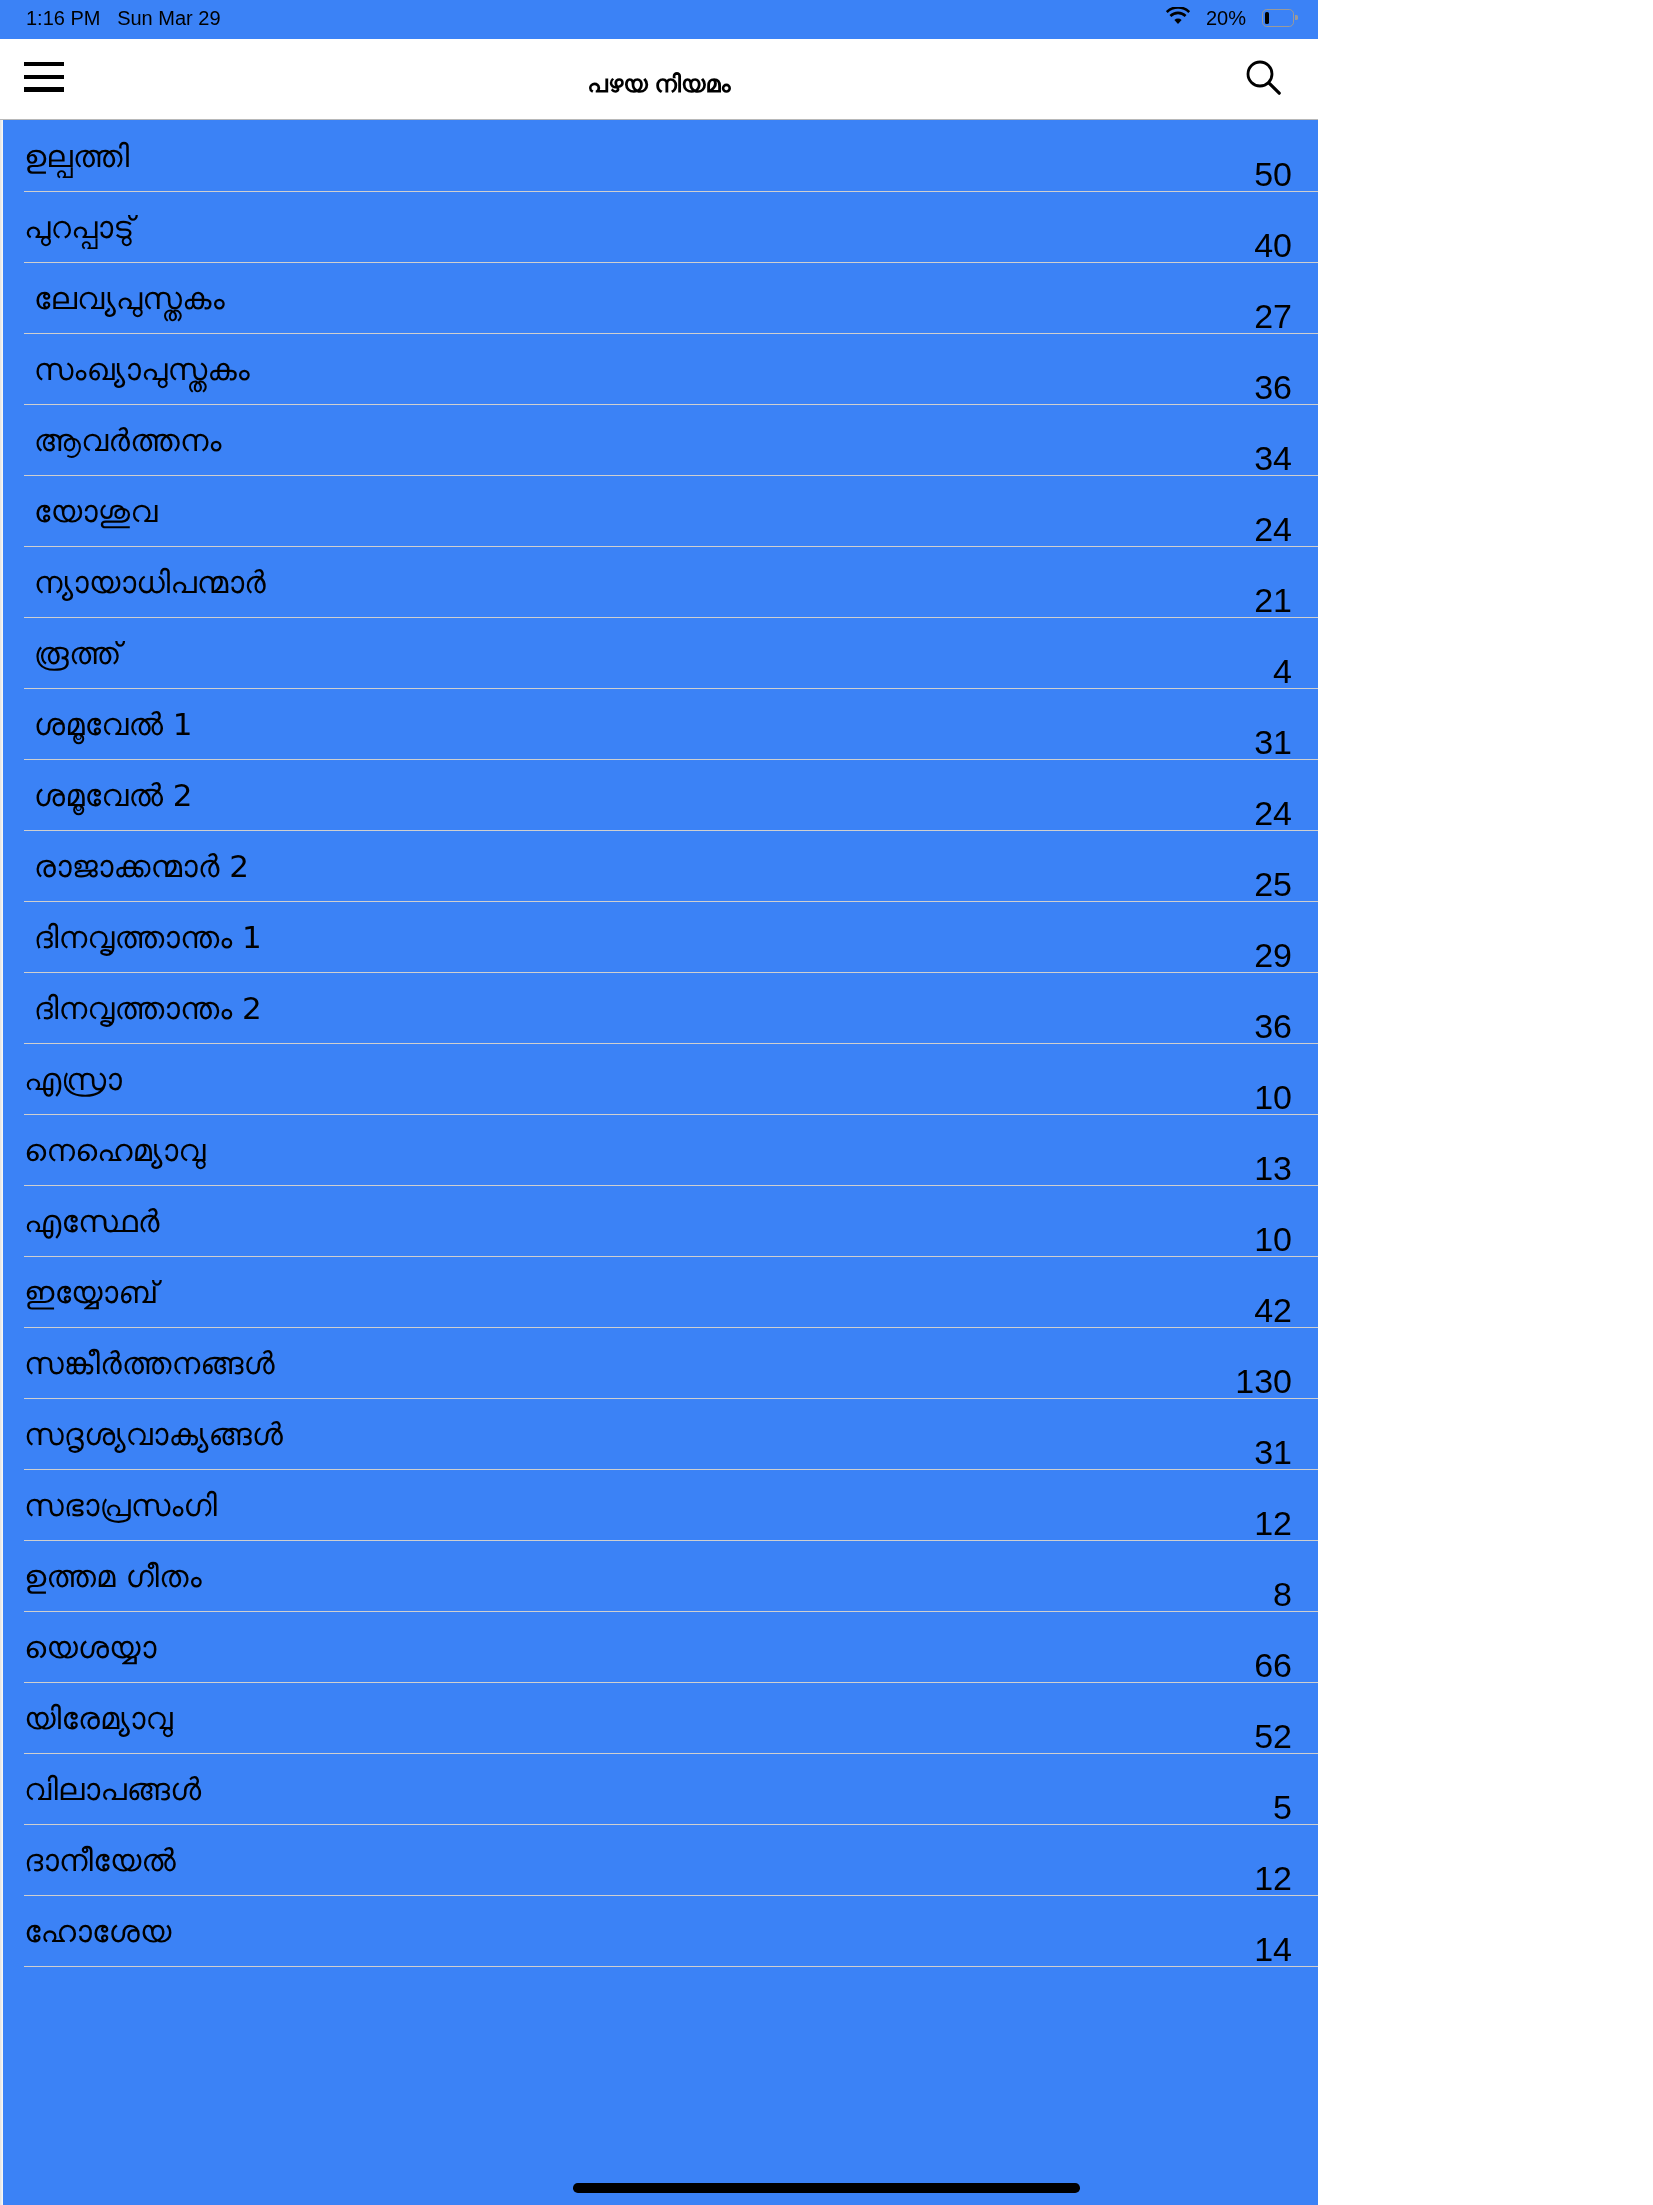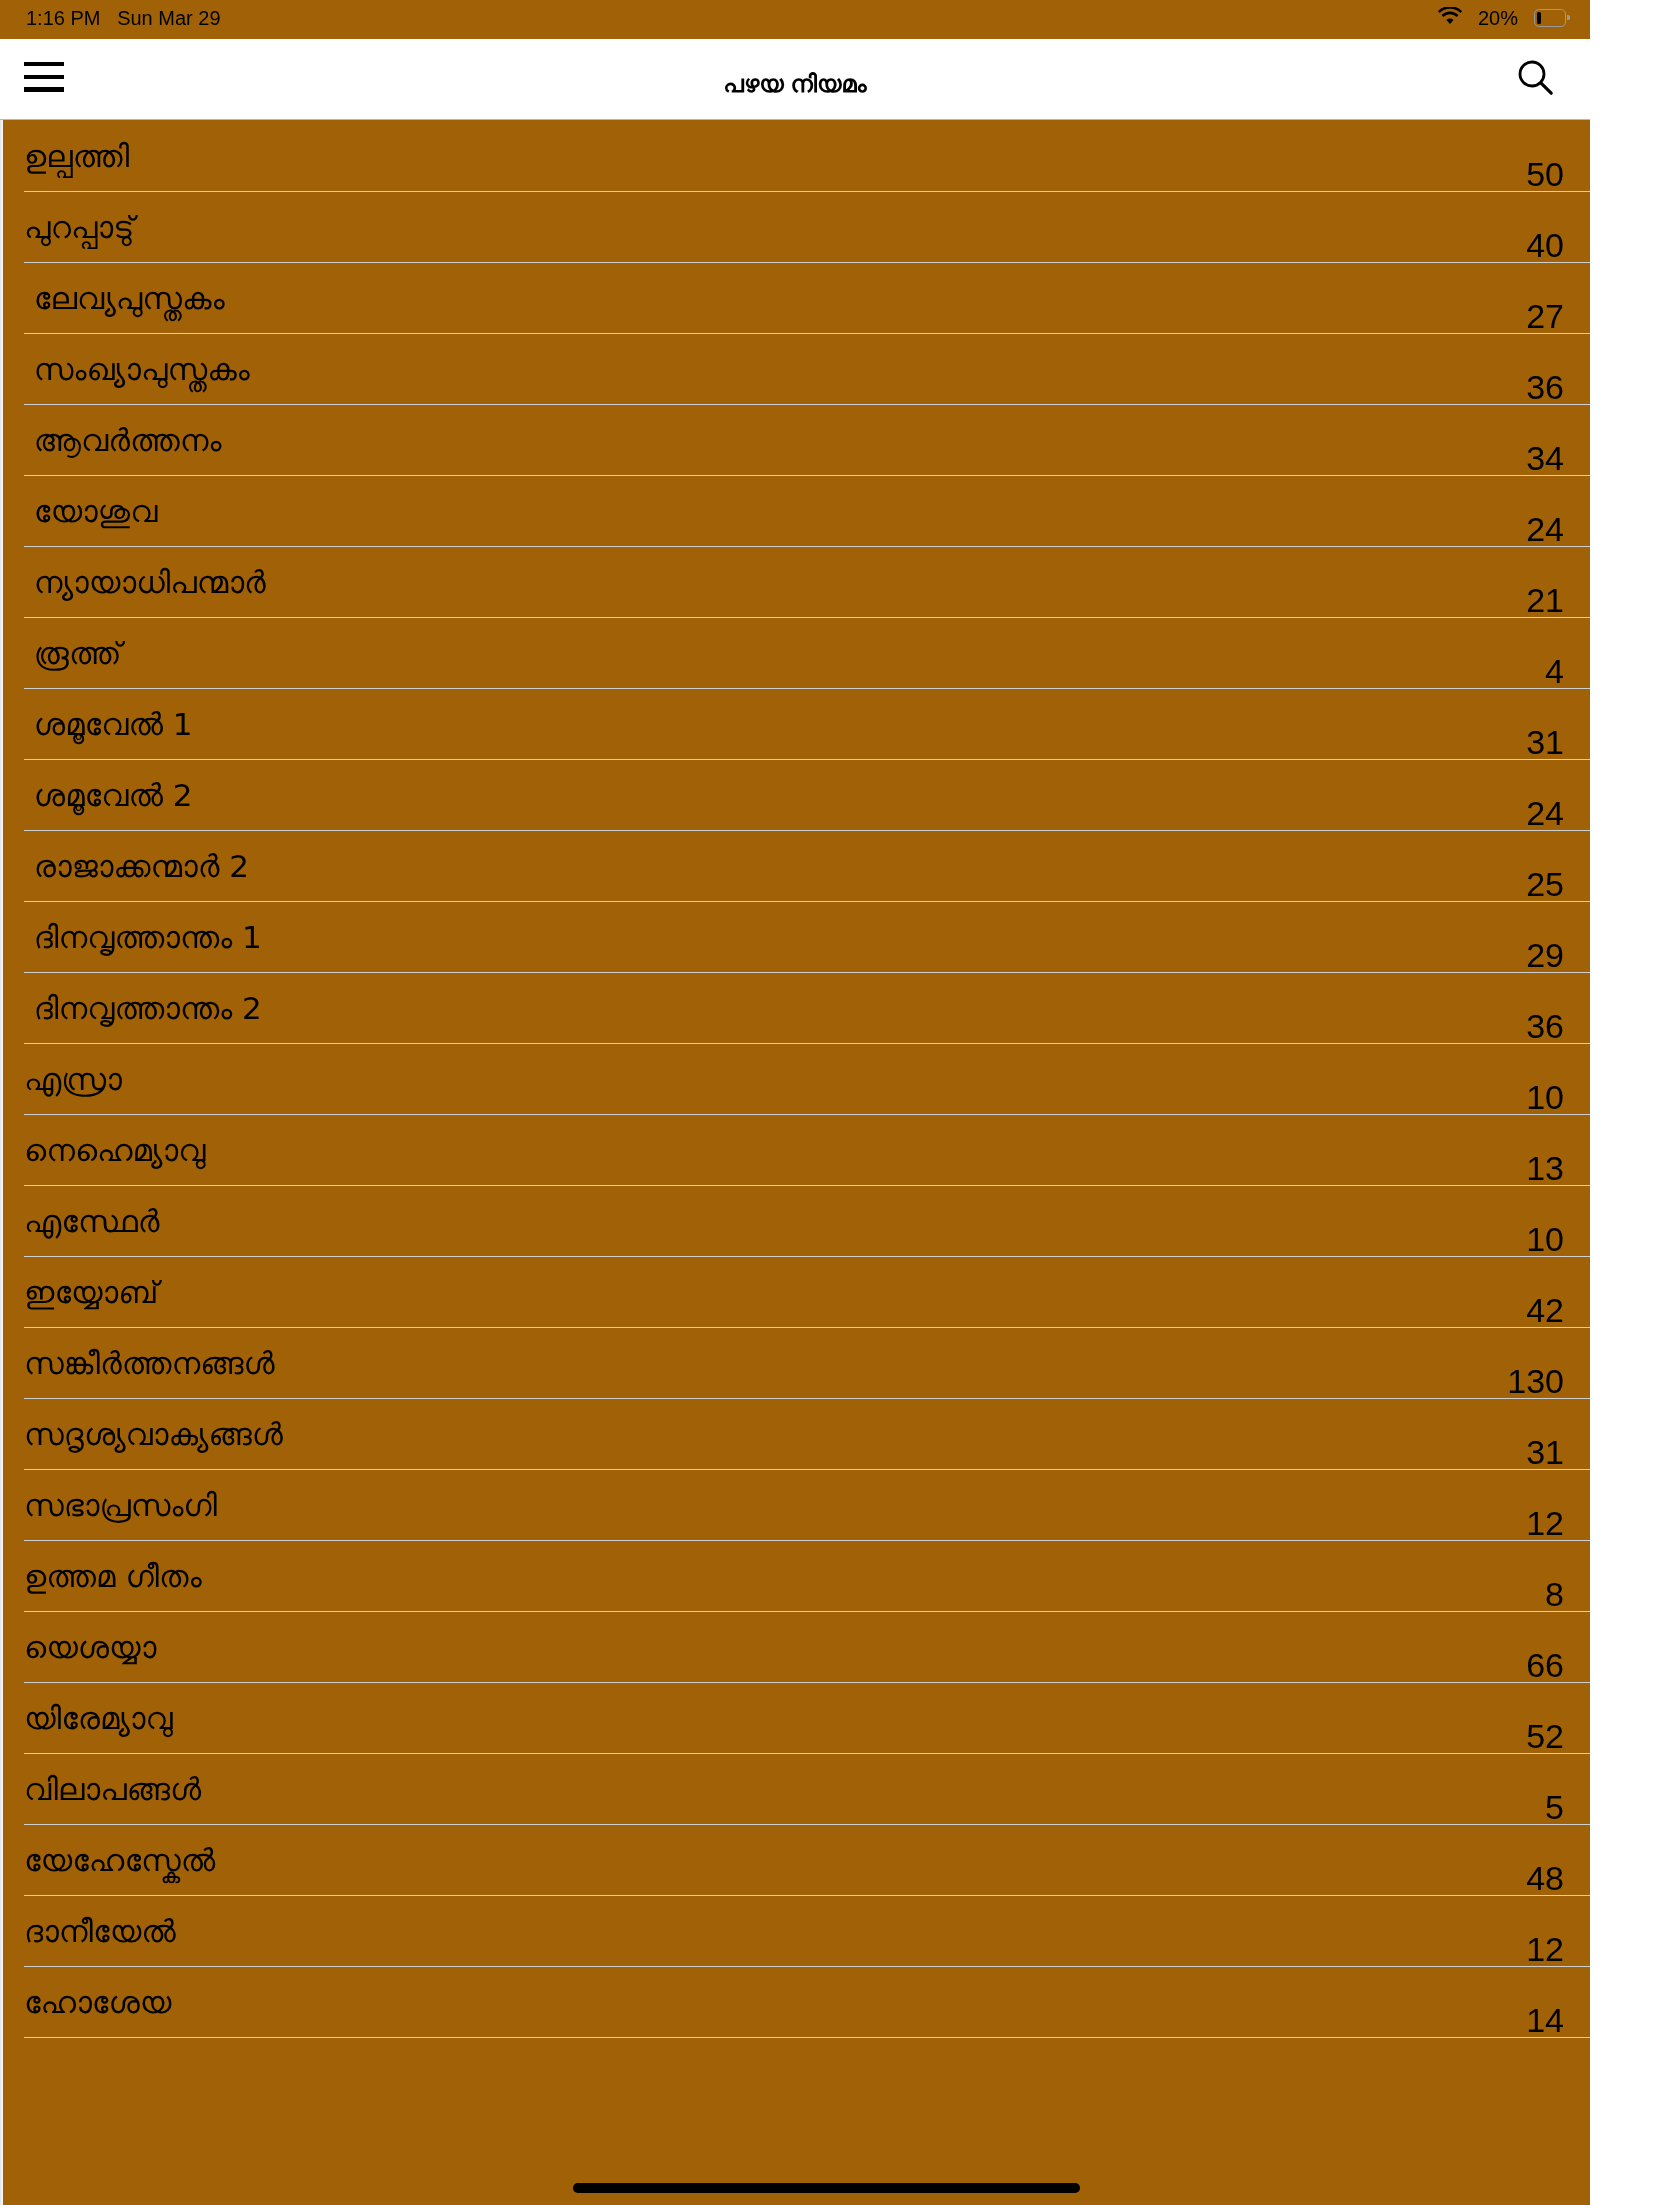--- a/index.html
+++ b/index.html
@@ -2,21 +2,21 @@
 <html style="font-size:13px"><head>
   <meta charset="utf-8">
   <style>
     * { box-sizing: border-box; margin: 0; padding: 0; }
     html, body {
       width: 1653px; height: 2205px; overflow: hidden;
       background: #ffffff;
       font-family: "Liberation Sans", "DejaVu Sans", sans-serif;
       color: #000;
     }
-    .screen { position: relative; width: 1590px; height: 2205px; background: #a16207; }
+    .screen { position: relative; width: 1318px; height: 2205px; background: #3b82f6; }
     .left-shade {
       position: absolute; left: 0; top: 119px; width: 3.2px; bottom: 0;
       background: linear-gradient(to right, #e2e2e2, #fafafa);
     }
     
     .status-bar { position: absolute; top: 0; left: 0; right: 0; height: 39px; }
     .status-time { position: absolute; left: 26px; top: 7.3px; font-size: 20px; }
     .status-right { position: absolute; right: 24px; top: 6.5px; display: flex; align-items: center; gap: 16px; font-size: 20px; justify-content: flex-end; }
     .battery {
       width: 32px; height: 18px; border: 1.6px solid #9a9a9a; border-radius: 4.8px;
@@ -191,24 +191,20 @@
       </div>
     <div class="book-row">
         <span class="book-name">യിരേമ്യാവു</span>
         <span class="chapter-count">52</span>
       </div>
     <div class="book-row">
         <span class="book-name">വിലാപങ്ങൾ</span>
         <span class="chapter-count">5</span>
       </div>
     <div class="book-row">
-        <span class="book-name">യേഹേസ്കേൽ</span>
-        <span class="chapter-count">48</span>
-      </div>
-    <div class="book-row">
         <span class="book-name">ദാനീയേൽ</span>
         <span class="chapter-count">12</span>
       </div>
     <div class="book-row">
         <span class="book-name">ഹോശേയ</span>
         <span class="chapter-count">14</span>
       </div>
   </div>
 
   <div class="home-indicator"></div>

